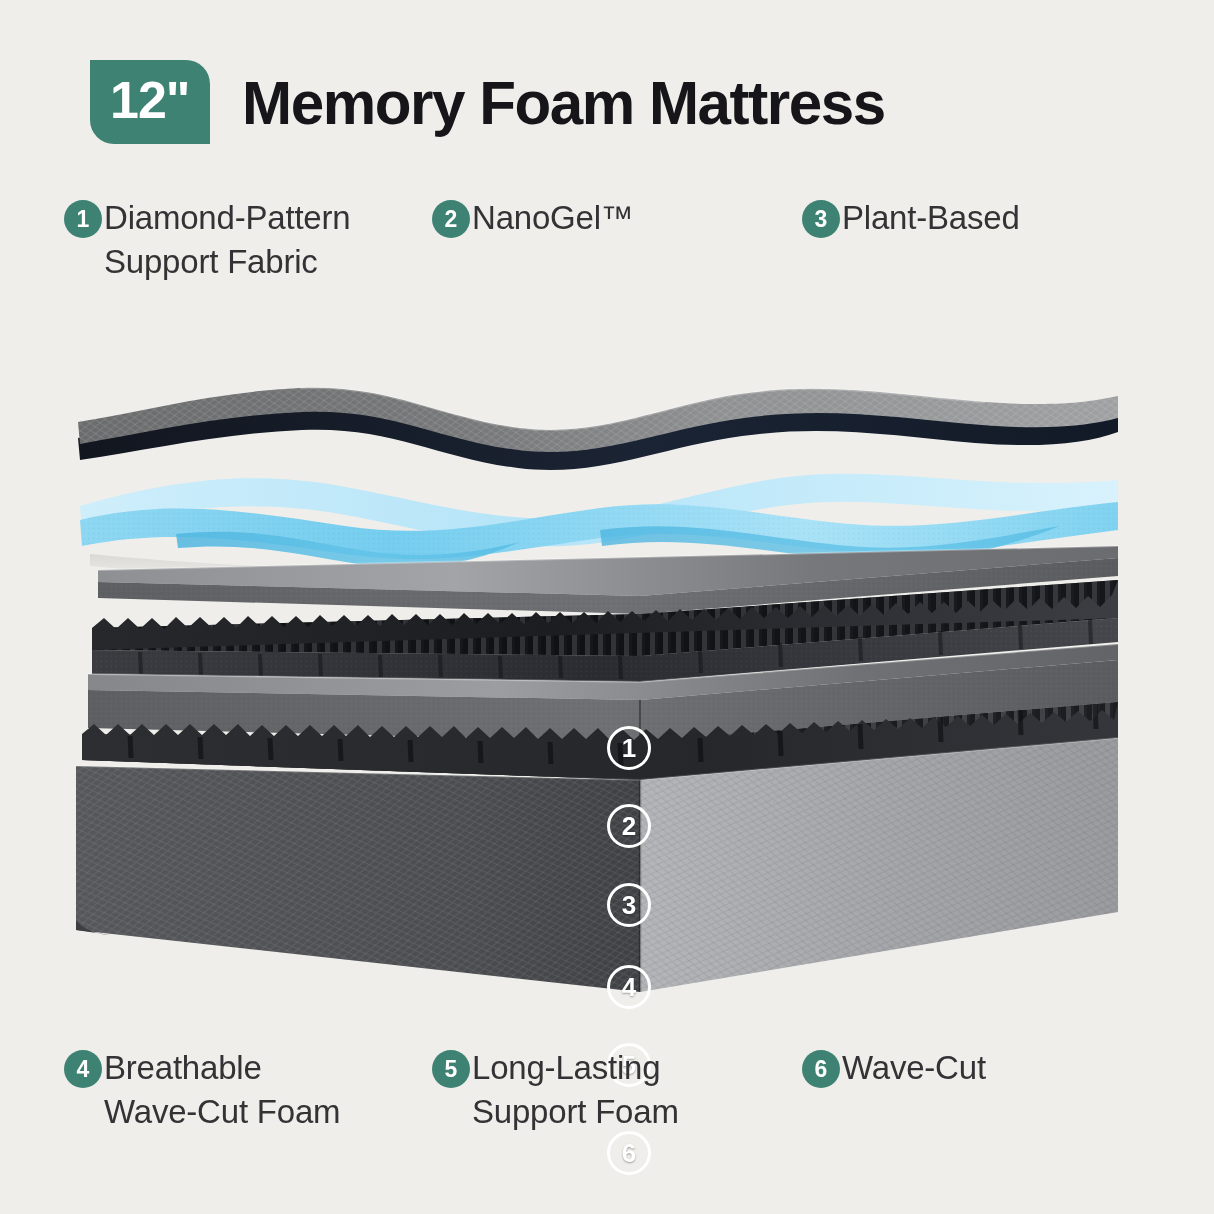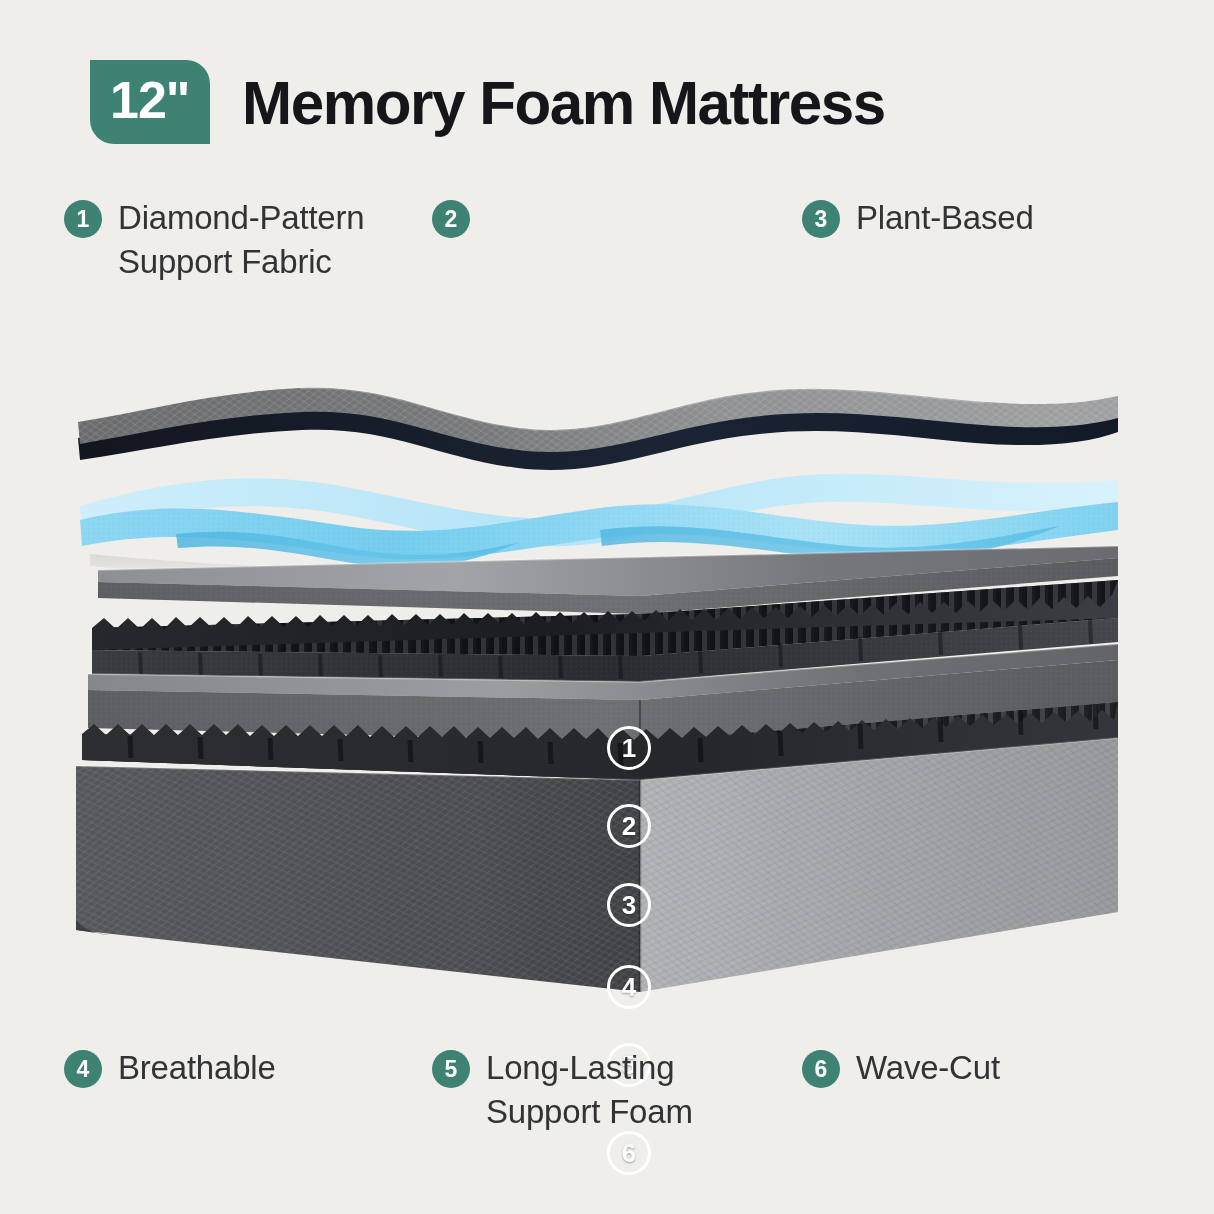--- a/index.html
+++ b/index.html
@@ -82,21 +82,21 @@
     background: #3d8272;
     color: #ffffff;
     font-size: 23px;
     font-weight: bold;
     display: flex;
     align-items: center;
     justify-content: center;
     margin-top: 4px;
   }
   .legend-text {
-    margin-left: 16px;
+    margin-left: 2px;
     font-size: 33px;
     line-height: 1.33;
     color: #333336;
     font-family: "Liberation Sans", sans-serif;
     letter-spacing: -0.2px;
   }
   .legend-text .l2 { display: block; }
 
   
   #diagram {
@@ -145,20 +145,21 @@
   <div class="legend-item">
     <span class="legend-num">1</span>
     <span class="legend-text">
       <span>Diamond-Pattern</span>
       <span class="l2">Support Fabric</span>
     </span>
   </div>
   <div class="legend-item">
     <span class="legend-num">2</span>
     <span class="legend-text">
+      <span>NanoGel™</span>
     </span>
   </div>
   <div class="legend-item">
     <span class="legend-num">3</span>
     <span class="legend-text">
       <span>Plant-Based</span>
     </span>
   </div>
 </div>
 
@@ -478,20 +479,21 @@
   <div class="dia-badge db4">4</div>
   <div class="dia-badge db5">5</div>
   <div class="dia-badge db6">6</div>
 </div>
 
 <div class="legend-row" id="legend-bottom">
   <div class="legend-item">
     <span class="legend-num">4</span>
     <span class="legend-text">
       <span>Breathable</span>
+      <span class="l2">Wave-Cut Foam</span>
     </span>
   </div>
   <div class="legend-item">
     <span class="legend-num">5</span>
     <span class="legend-text">
       <span>Long-Lasting</span>
       <span class="l2">Support Foam</span>
     </span>
   </div>
   <div class="legend-item">

